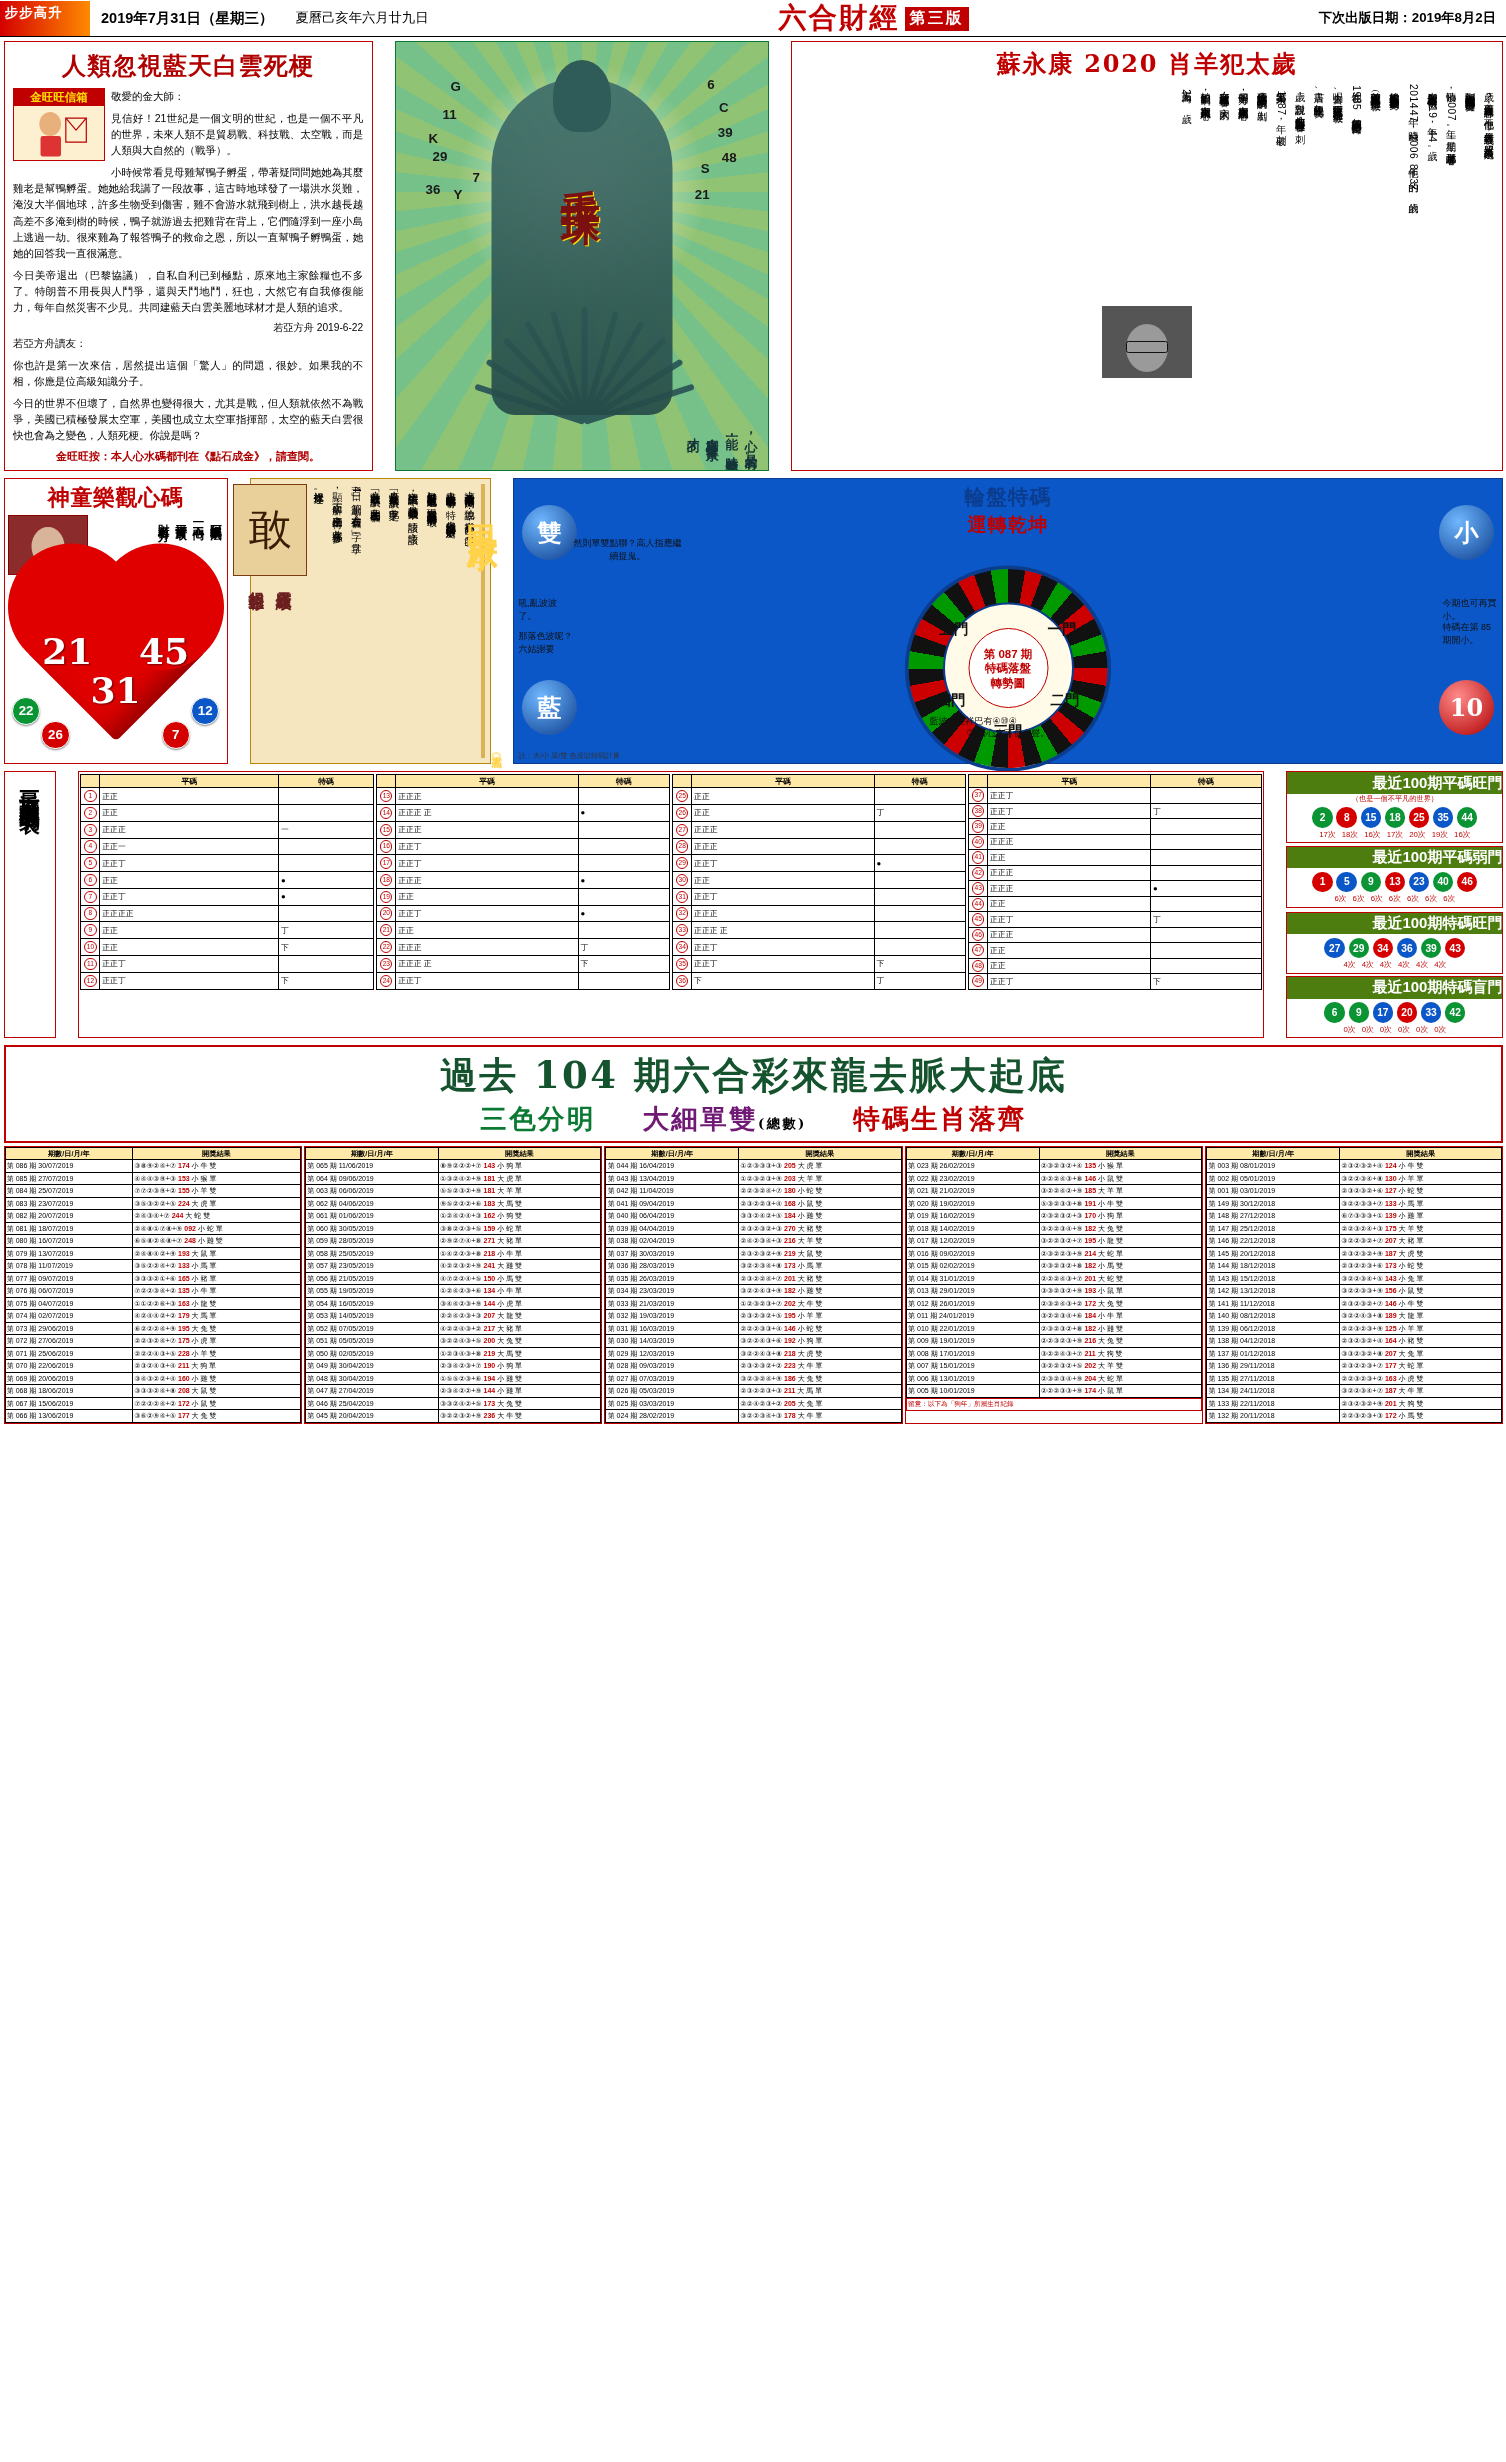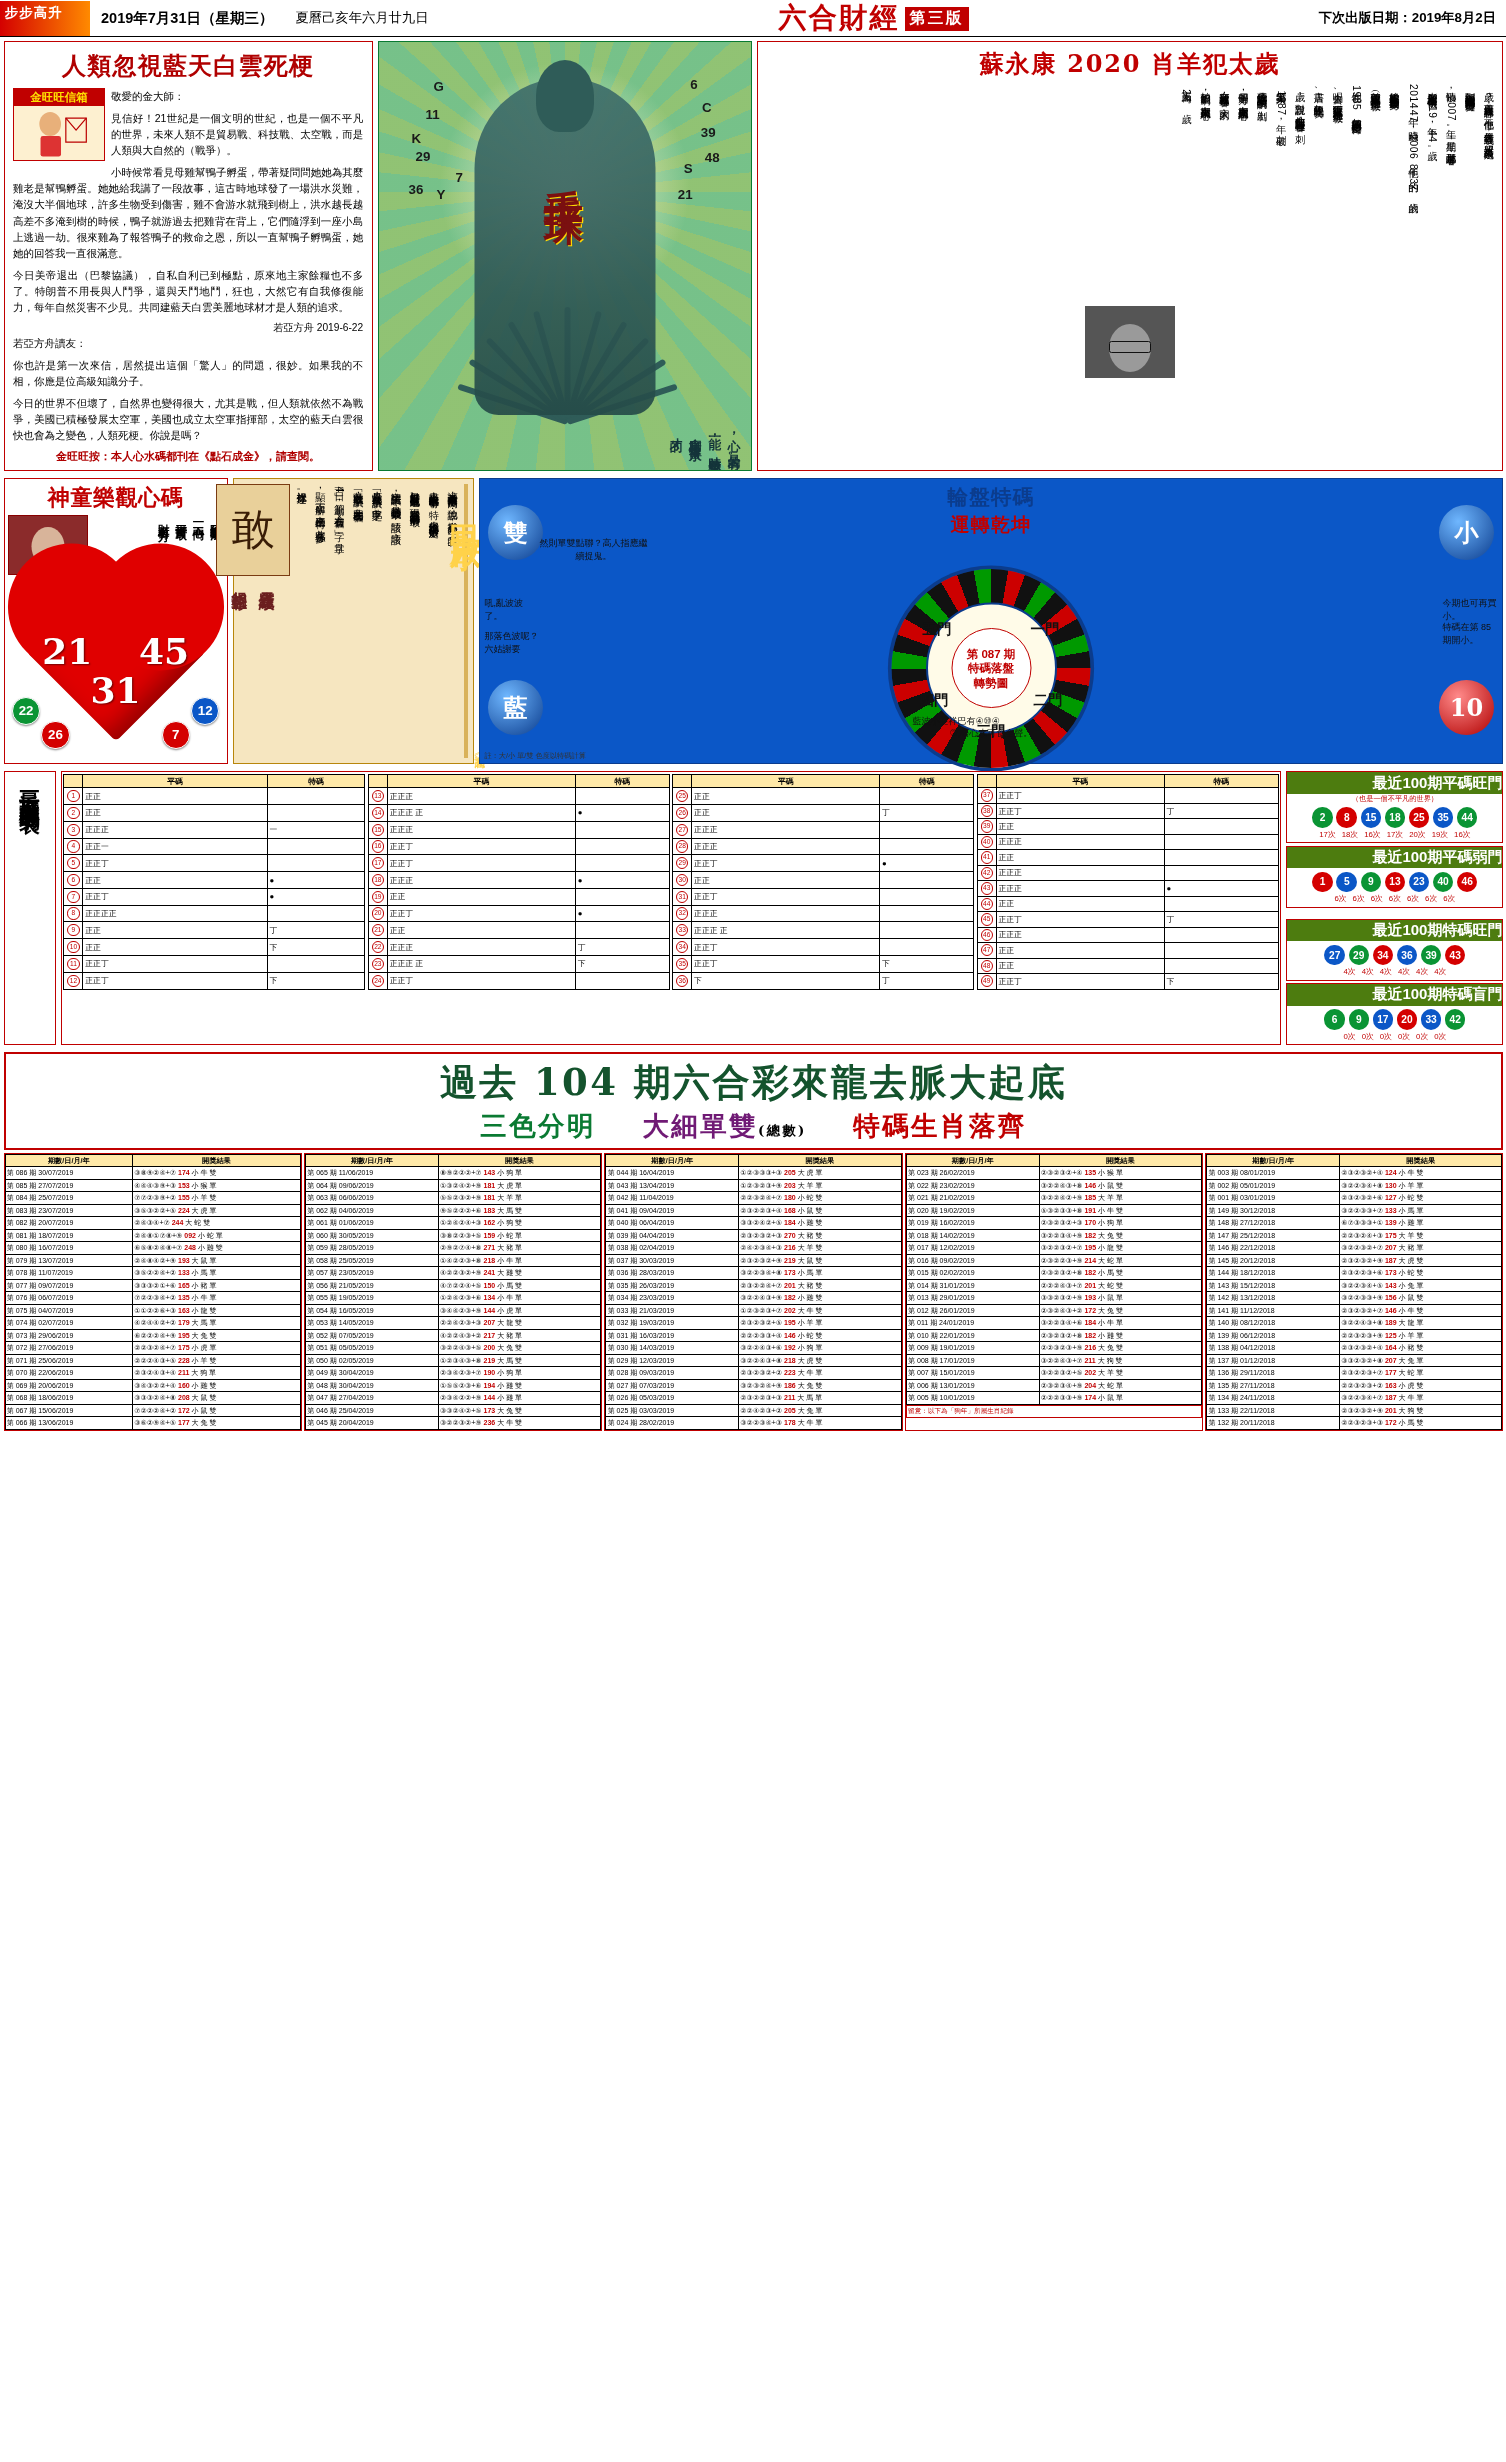--- a/index.html
+++ b/index.html
@@ -11,21 +11,21 @@
   .mast-logo{width:90px;height:35px;background:linear-gradient(90deg,#d40000,#ff8a00);position:relative;overflow:hidden;}
   .mast-logo .lg{position:absolute;top:3.6px;left:4.8px;color:#fff;font-size:13.3px;font-weight:bold;letter-spacing:1.2px;}
   .mast-date{font-size:14.5px;font-weight:bold;padding:0 11px;white-space:nowrap;}
   .mast-lunar{font-size:13.3px;padding:0 11px;white-space:nowrap;}
   .mast-title{flex:1;text-align:center;font-size:28px;font-weight:bold;color:#c00000;letter-spacing:2.4px;
               font-family:"DejaVu Serif","Liberation Serif",serif;}
   .mast-title .ed{display:inline-block;background:#c00000;color:#fff;font-size:15.7px;padding:1.2px 4.8px;margin-left:4.8px;vertical-align:3.6px;}
   .mast-next{font-size:13.3px;font-weight:bold;padding:0 11px;white-space:nowrap;}
 
   
-  .row{display:flex;gap:5px;padding:3.6px;box-sizing:border-box;}
+  .row{display:flex;gap:22px;padding:3.6px;box-sizing:border-box;}
   .bx{border:1.8px solid #c00000;box-sizing:border-box;position:relative;}
   .bx.green{border-color:#0a7a32;}
   .bx.blue{border-color:#0b3c8d;}
   .bx.gold{border-color:#b8860b;}
 
   
   .art1{width:369px;background:#fff;padding:6px 8.4px;box-sizing:border-box;}
   .art1 h2{margin:2.4px 0 6px;font-size:24px;text-align:center;color:#b00000;letter-spacing:1.2px;
            font-family:"DejaVu Serif","Liberation Serif",serif;font-weight:bold;}
   .art1 .subbox{float:left;width:90px;margin:0 6px 3.6px 0;border:1.2px solid #c00000;}
@@ -676,21 +676,21 @@
         <div class="cnt">
             <span>17次</span>
             <span>18次</span>
             <span>16次</span>
             <span>17次</span>
             <span>20次</span>
             <span>19次</span>
             <span>16次</span>
           </div>
       </div>
-      <div class="bx" style="margin-bottom:11px">
+      <div class="bx" style="margin-bottom:4px">
         <div class="hhd">最近100期平碼弱門</div>
         <div class="balls">
             <div class="sball" style="background: rgb(212, 0, 0);">1</div>
             <div class="sball" style="background: rgb(11, 87, 199);">5</div>
             <div class="sball" style="background: rgb(10, 148, 52);">9</div>
             <div class="sball" style="background: rgb(212, 0, 0);">13</div>
             <div class="sball" style="background: rgb(11, 87, 199);">23</div>
             <div class="sball" style="background: rgb(10, 148, 52);">40</div>
             <div class="sball" style="background: rgb(212, 0, 0);">46</div>
           </div>

